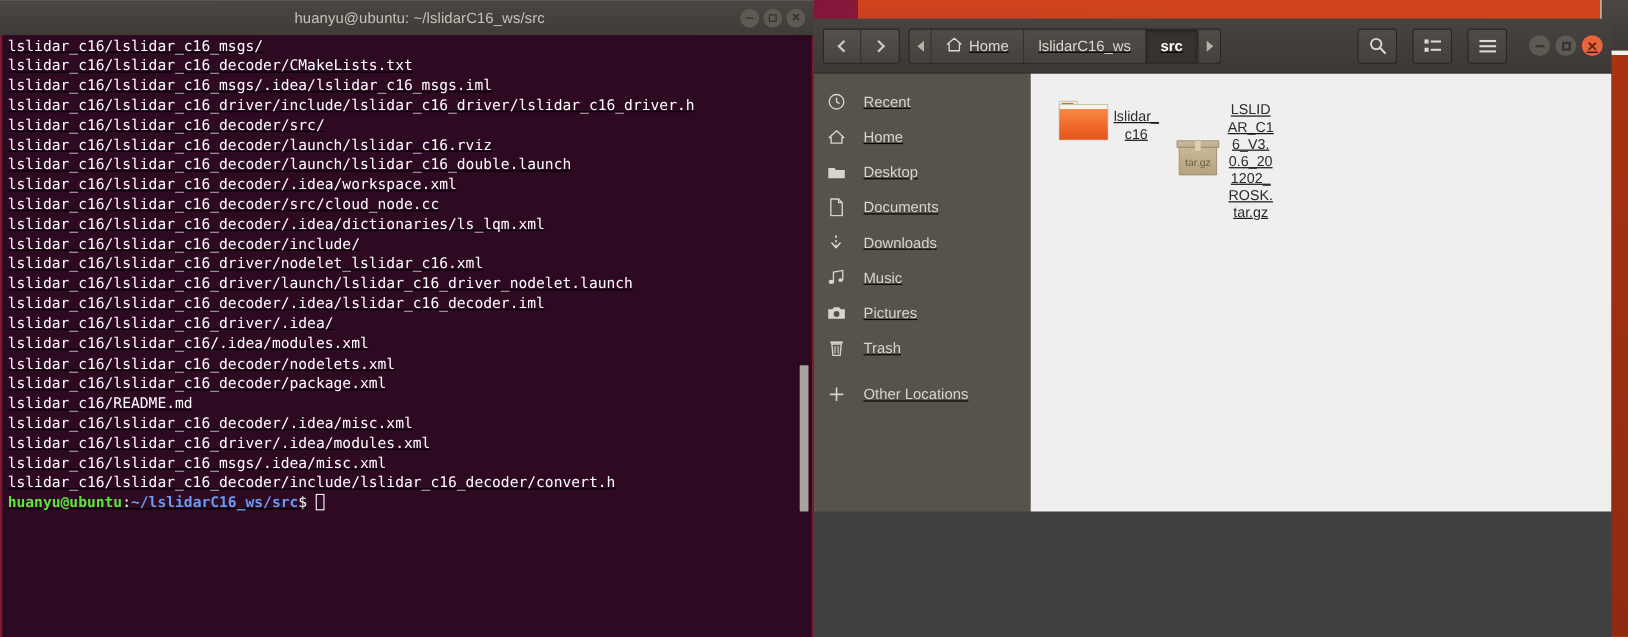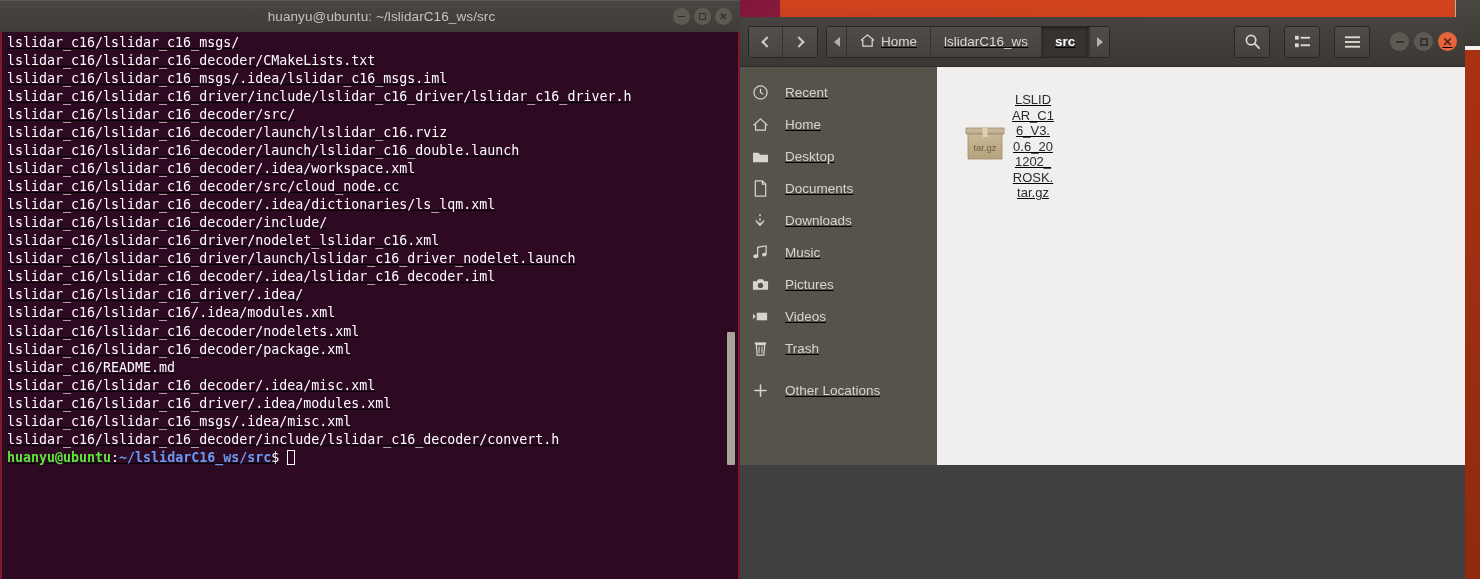--- a/index.html
+++ b/index.html
@@ -505,29 +505,20 @@
       <div class="side-item">
         <span class="sicon">
           <svg width="17" height="15" viewBox="0 0 18 15">
             <path d="M1 4 L5 4 L6.5 2 L11.5 2 L13 4 L17 4 L17 13 L1 13 Z" fill="#d8d4cc"></path>
             <circle cx="9" cy="8.5" r="2.8" fill="#56544a"></circle>
           </svg>
         </span>
         <span class="slabel">Pictures</span>
       </div>
 
-      <div class="side-item">
-        <span class="sicon">
-          <svg width="17" height="13" viewBox="0 0 18 13">
-            <rect x="5" y="2.5" width="11" height="8" fill="#d8d4cc"></rect>
-            <path d="M1 3.5 L4 6.5 L1 9.5 Z" fill="#d8d4cc"></path>
-          </svg>
-        </span>
-        <span class="slabel">Videos</span>
-      </div>
 
       <div class="side-item">
         <span class="sicon">
           <svg width="15" height="17" viewBox="0 0 15 18">
             <rect x="1.5" y="2.5" width="12" height="2" fill="#d8d4cc"></rect>
             <path d="M3 5 L12 5 L11 16 L4 16 Z" fill="none" stroke="#d8d4cc" stroke-width="1.3"></path>
             <path d="M6 7 L6 14 M9 7 L9 14" stroke="#d8d4cc" stroke-width="1.1"></path>
           </svg>
         </span>
         <span class="slabel">Trash</span>
@@ -540,20 +531,36 @@
           <svg width="15" height="15" viewBox="0 0 16 16">
             <path d="M8 2 L8 14 M2 8 L14 8" stroke="#d8d4cc" stroke-width="1.6" stroke-linecap="round"></path>
           </svg>
         </span>
         <span class="slabel">Other Locations</span>
       </div>
     </div>
 
     <div id="fm-content">
 
+      <div class="file-item">
+        <div class="icon-box">
+          <svg width="52" height="48" viewBox="0 0 52 48">
+            <path d="M4 7 L20 7 L20 12 L4 12 Z" fill="#f7f4ef" stroke="#c9c0b4" stroke-width="1"></path>
+            <rect x="6" y="8.5" width="11" height="2" fill="#e8681f"></rect>
+            <path d="M4 10 L48 10 L48 42 L4 42 Z" fill="#f7f4ef" stroke="#c9c0b4" stroke-width="1"></path>
+            <linearGradient id="fgrad" x1="0" y1="0" x2="0" y2="1">
+              <stop offset="0%" stop-color="#f58b45"></stop>
+              <stop offset="55%" stop-color="#f0692a"></stop>
+              <stop offset="100%" stop-color="#e2561c"></stop>
+            </linearGradient>
+            <path d="M4 14 L48 14 L48 42 L4 42 Z" fill="url(#fgrad)"></path>
+          </svg>
+        </div>
+        <div class="file-label">lslidar_c16</div>
+      </div>
 
       <div class="file-item">
         <div class="icon-box">
           <svg width="52" height="48" viewBox="0 0 52 48">
             <linearGradient id="btop" x1="0" y1="0" x2="0" y2="1">
               <stop offset="0%" stop-color="#cbbb9e"></stop>
               <stop offset="100%" stop-color="#bead8d"></stop>
             </linearGradient>
             <linearGradient id="bbod" x1="0" y1="0" x2="0" y2="1">
               <stop offset="0%" stop-color="#c9b896"></stop>

